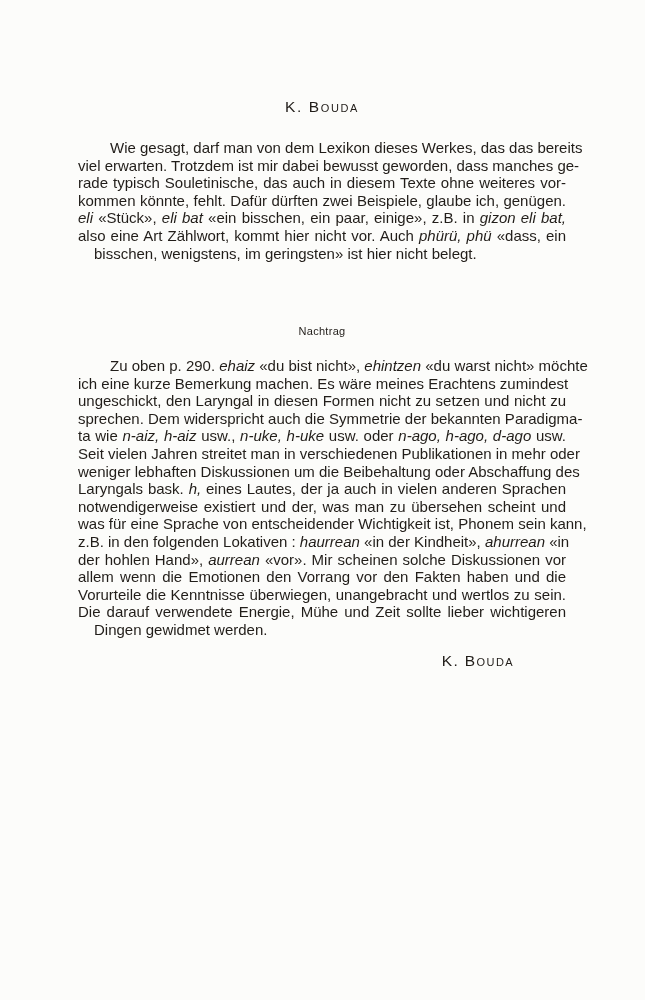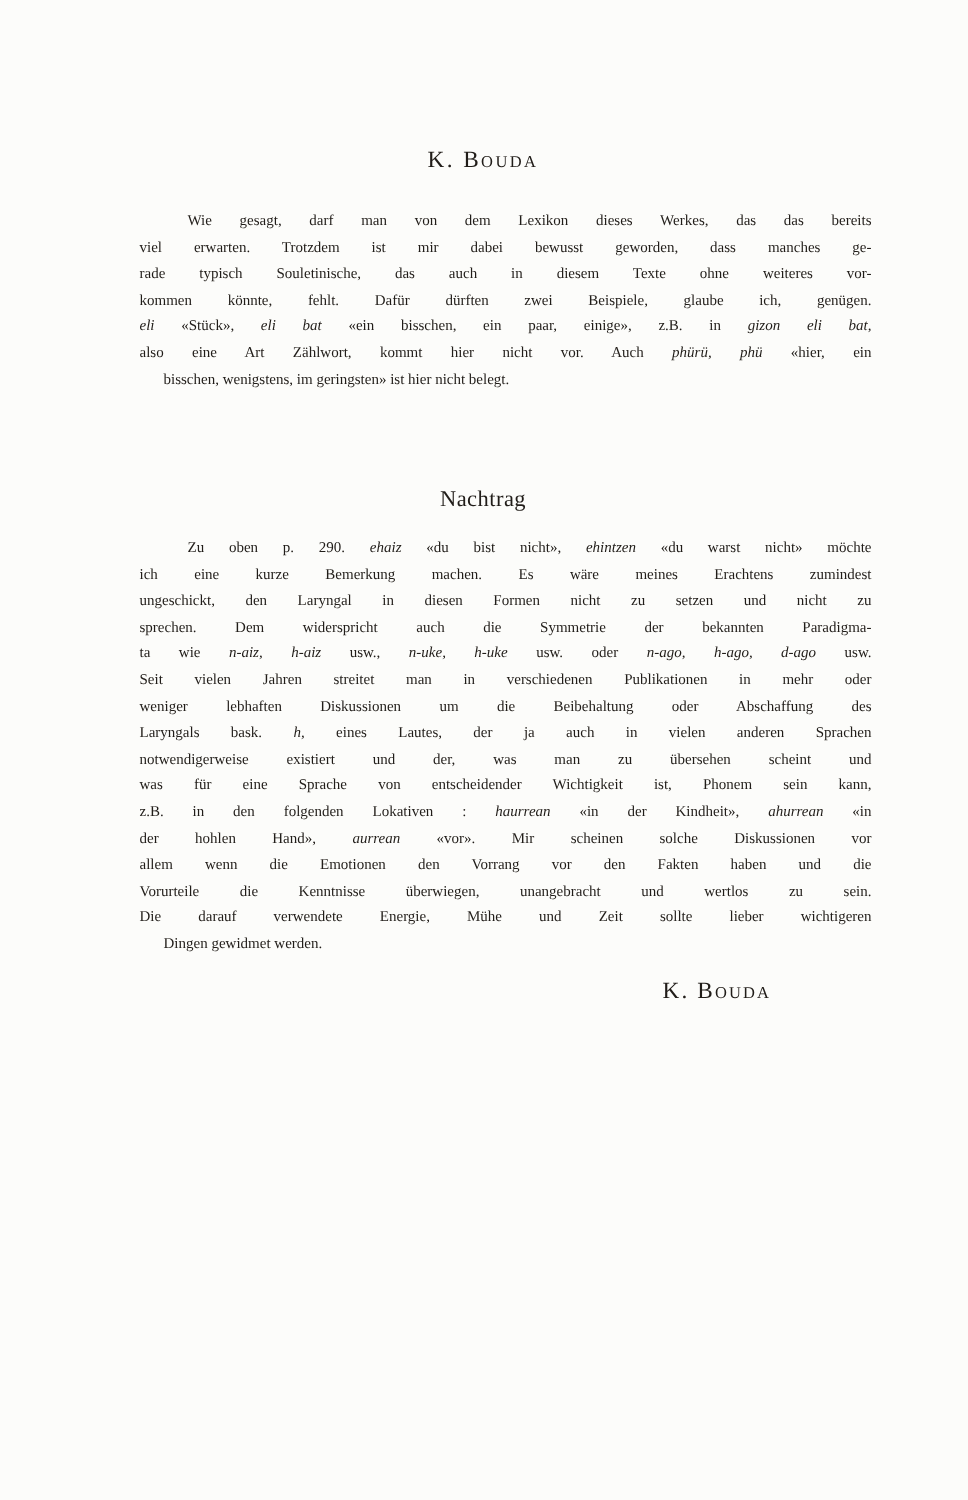--- a/index.html
+++ b/index.html
@@ -5,59 +5,59 @@
   html, body {
     margin: 0;
     padding: 0;
     background: #fcfcfa;
   }
   .page {
     position: relative;
     width: 645px;
     height: 812px;
     background: #fcfcfa;
-    font-family: Liberation Serif, serif;
+    font-family: Liberation Sans, sans-serif;
     color: #211d19;
     overflow: hidden;
   }
   .author-heading {
     position: absolute;
     left: 78px;
     top: 98px;
     width: 488px;
     text-align: center;
     font-size: 15.5px;
     font-variant: small-caps;
     letter-spacing: 1.6px;
   }
   .para {
     position: absolute;
-    left: 93px;
+    left: 78px;
     width: 488px;
-    font-size: 10px;
+    font-size: 15px;
     line-height: 17.6px;
   }
   .para1 { top: 139px; }
   .para2 { top: 357px; }
   .line {
     text-align: justify;
     text-align-last: justify;
     height: 17.6px;
     white-space: nowrap;
   }
   .line.indent { text-indent: 32px; }
   .line.last   { text-align-last: left; padding-left: 16px; }
   .it { font-style: italic; }
   .section-heading {
     position: absolute;
     left: 78px;
     top: 325px;
     width: 488px;
     text-align: center;
-    font-size: 15px;
+    font-size: 11px;
     letter-spacing: 0.3px;
   }
   .signature {
     position: absolute;
     left: 78px;
     top: 652px;
     width: 436px;
     text-align: right;
     font-size: 15.5px;
     font-variant: small-caps;
@@ -79,21 +79,21 @@
 
 <div class="page">
   <div class="author-heading">K. Bouda</div>
 
   <div class="para para1">
       <div class="line indent"><span>Wie gesagt, darf man von dem Lexikon dieses Werkes, das das bereits</span></div>
       <div class="line"><span>viel erwarten. Trotzdem ist mir dabei bewusst geworden, dass manches ge-</span></div>
       <div class="line"><span>rade typisch Souletinische, das auch in diesem Texte ohne weiteres vor-</span></div>
       <div class="line"><span>kommen könnte, fehlt. Dafür dürften zwei Beispiele, glaube ich, genügen.</span></div>
       <div class="line"><span class="it">eli</span><span> «Stück», </span><span class="it">eli bat</span><span> «ein bisschen, ein paar, einige», z.B. in </span><span class="it">gizon eli bat,</span></div>
-      <div class="line"><span>also eine Art Zählwort, kommt hier nicht vor. Auch </span><span class="it">phürü, phü</span><span> «hier, ein</span></div>
+      <div class="line"><span>also eine Art Zählwort, kommt hier nicht vor. Auch </span><span class="it">phürü, phü</span><span> «dass, ein</span></div>
       <div class="line last"><span>bisschen, wenigstens, im geringsten» ist hier nicht belegt.</span></div>
     </div>
 
   <div class="section-heading">Nachtrag</div>
 
   <div class="para para2">
       <div class="line indent"><span>Zu oben p. 290. </span><span class="it">ehaiz</span><span> «du bist nicht», </span><span class="it">ehintzen</span><span> «du warst nicht» möchte</span></div>
       <div class="line"><span>ich eine kurze Bemerkung machen. Es wäre meines Erachtens zumindest</span></div>
       <div class="line"><span>ungeschickt, den Laryngal in diesen Formen nicht zu setzen und nicht zu</span></div>
       <div class="line"><span>sprechen. Dem widerspricht auch die Symmetrie der bekannten Paradigma-</span></div>

